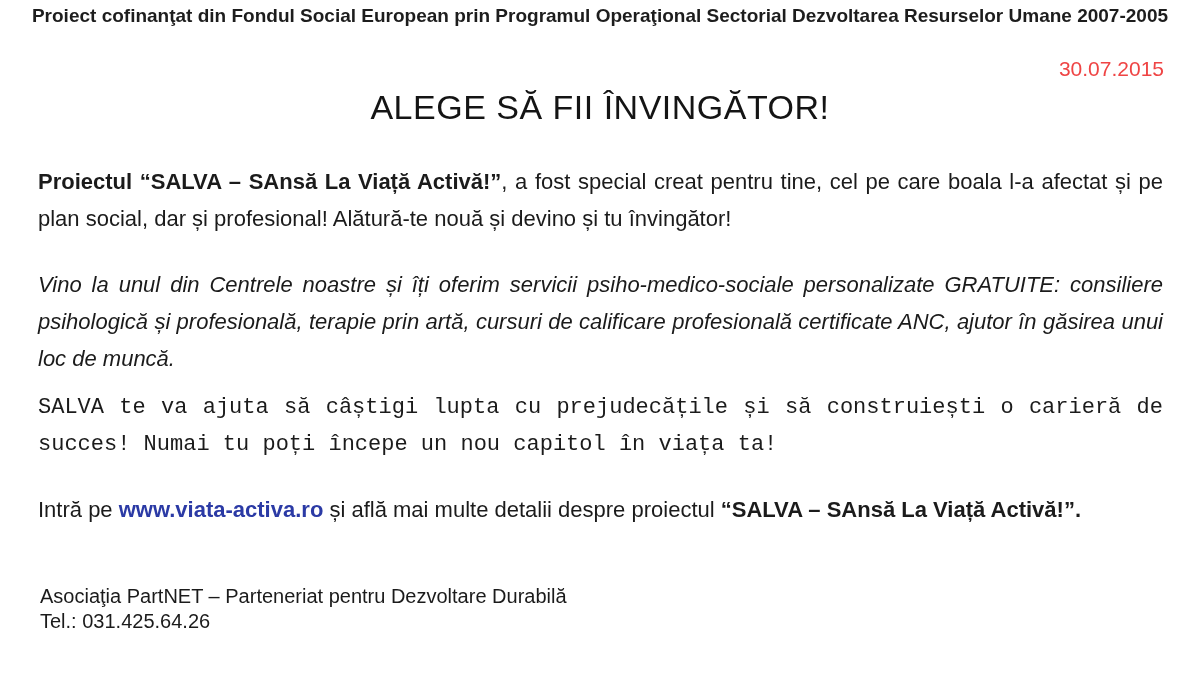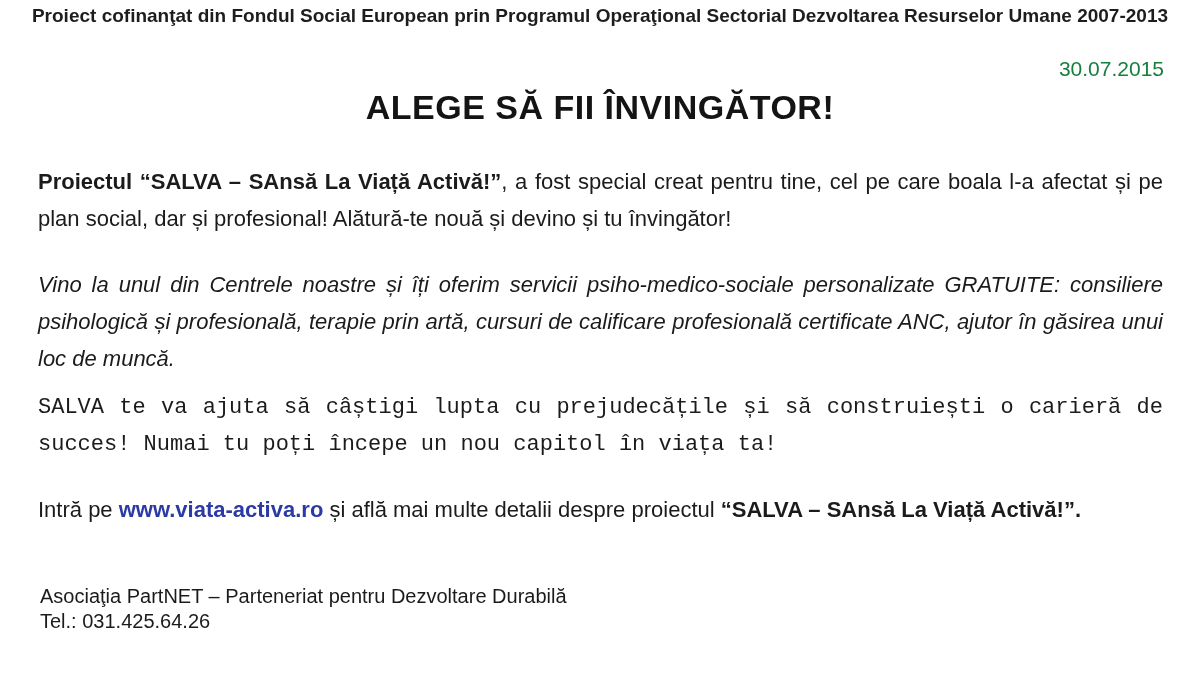--- a/index.html
+++ b/index.html
@@ -18,28 +18,28 @@
     top: 5px; left: 20px; right: 20px;
     text-align: center;
     font-size: 19px;
     font-weight: bold;
     color: #1d1d1d;
   }
   .date-line {
     position: absolute;
     top: 57px; right: 36px;
     font-size: 21px;
-    color: #15803d;
+    color: #ef4444;
   }
   .title {
     position: absolute;
     top: 88px; left: 0; right: 0;
     text-align: center;
     font-size: 34px;
-    font-weight: bold;
+    font-weight: normal;
     letter-spacing: 0.5px;
     color: #141414;
   }
   .para {
     position: absolute;
     left: 38px; right: 37px;
     font-size: 22px;
     line-height: 37px;
     text-align: justify;
     color: #1b1b1b;
@@ -56,21 +56,21 @@
     font-size: 20px;
     line-height: 25px;
     color: #1b1b1b;
   }
 </style>
 </head>
 <body>
 
 <div class="doc">
 
-  <div class="header-line">Proiect cofinanţat din Fondul Social European prin Programul Operaţional Sectorial Dezvoltarea Resurselor Umane 2007-2013</div>
+  <div class="header-line">Proiect cofinanţat din Fondul Social European prin Programul Operaţional Sectorial Dezvoltarea Resurselor Umane 2007-2005</div>
 
   <div class="date-line">30.07.2015</div>
 
   <h1 class="title">ALEGE SĂ FII ÎNVINGĂTOR!</h1>
 
   <div>
       <p class="para p0"><span class="seg-bold">Proiectul “SALVA – SAnsă La Viață Activă!”</span><span class="seg-normal">, a fost special creat pentru tine, cel pe care boala l-a afectat și pe plan social, dar și profesional! Alătură-te nouă și devino și tu învingător!</span></p>
       <p class="para p1"><span class="seg-normal">Vino la unul din Centrele noastre și îți oferim servicii psiho-medico-sociale personalizate GRATUITE: consiliere psihologică și profesională, terapie prin artă, cursuri de calificare profesională certificate ANC, ajutor în găsirea unui loc de muncă.</span></p>
       <p class="para p2"><span class="seg-normal">SALVA te va ajuta să câștigi lupta cu prejudecățile și să construiești o carieră de succes! Numai tu poți începe un nou capitol în viața ta!</span></p>
       <p class="para p3"><span class="seg-normal">Intră pe </span><span class="seg-link" style="color: rgb(43, 58, 165); margin-top: 36px;">www.viata-activa.ro</span><span class="seg-normal"> și află mai multe detalii despre proiectul </span><span class="seg-bold">“SALVA – SAnsă La Viață Activă!”.</span></p>

